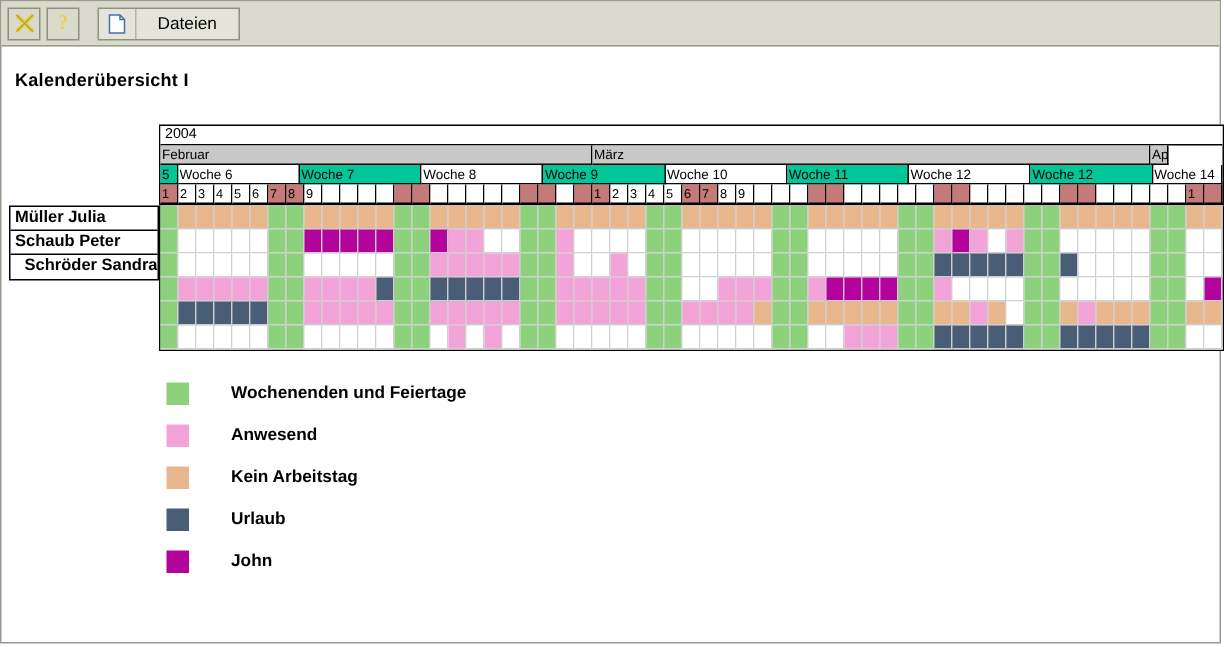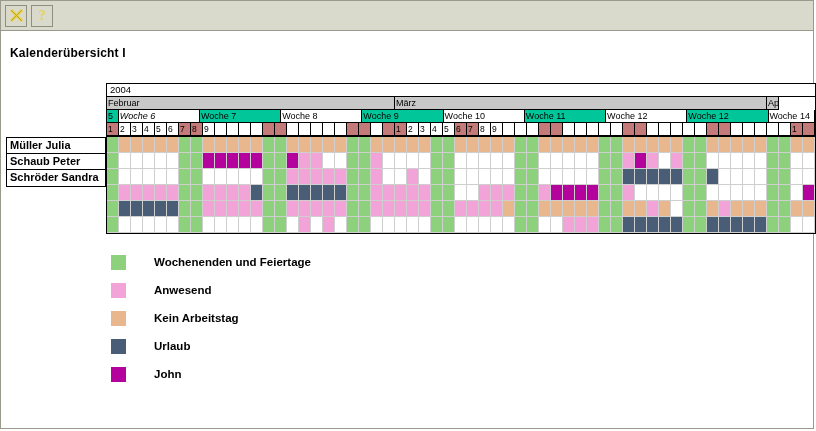--- a/index.html
+++ b/index.html
@@ -70,21 +70,21 @@
   
   .namecol{
     position:absolute;left:5px;top:136px;width:100px;
     border:1px solid #000;box-sizing:border-box;background:#fff;
   }
   .namecell{
     height:16px;line-height:15px;font-size:11px;font-weight:bold;
     padding-left:3px;border-bottom:1px solid #000;box-sizing:border-box;
     white-space:nowrap;overflow:hidden;
   }
-  .namecell:last-child{border-bottom:none;}
+  .namecell:last-child{border-bottom:none;text-align:right;}
   .gridbody{
     position:absolute;left:105px;top:136px;
     border:1px solid #000;border-top:none;box-sizing:border-box;background:#fff;
   }
   .brow{display:flex;height:16px;box-sizing:border-box;}
   .bcell{
     box-sizing:border-box;
     border-right:1px solid #cfcfcf;border-bottom:1px solid #cfcfcf;
   }
   
@@ -102,34 +102,43 @@
     <div class="tbtn">
       <svg width="15" height="15" viewBox="0 0 15 15">
         <path d="M2 2 L13 13 M13 2 L2 13" stroke="#e8d24a" stroke-width="3" fill="none"></path>
         <path d="M2 2 L13 13 M13 2 L2 13" stroke="#b9a32e" stroke-width="1" fill="none"></path>
       </svg>
     </div>
     <div class="tbtn">
       <span style="font:bold 14px 'Liberation Serif',serif;color:#e8d24a;">?</span>
     </div>
     <div class="tsep"></div>
+    <div class="filegroup">
+      <span class="fileicon">
+        <svg width="12" height="14" viewBox="0 0 12 14">
+          <path d="M1 1 H8 L11 4 V13 H1 Z" fill="#fbfdff" stroke="#4a6fa5" stroke-width="1"></path>
+          <path d="M8 1 V4 H11" fill="none" stroke="#4a6fa5" stroke-width="1"></path>
+        </svg>
+      </span>
+      <span class="filelabel">Dateien</span>
+    </div>
   </div>
 
   <div class="page-title">Kalenderübersicht I</div>
 
   <div class="cal" style="width: 708px;">
     <div class="hdr-year" style="width: 708px;">2004</div>
     <div class="hdr-row" id="month-row">
         <div class="cell month" style="width: 288px; background: rgb(200, 200, 200);">Februar</div>
         <div class="cell month" style="width: 372px; background: rgb(200, 200, 200);">März</div>
         <div class="cell month" style="width: 12px; background: rgb(200, 200, 200);">Ap</div>
       </div>
     <div class="hdr-row" id="week-row">
         <div class="cell week" style="width: 12px; background: rgb(0, 198, 154);">5</div>
-        <div class="cell week off" style="width: 84px; font-style: italic;">Woche 6</div>
+        <div class="cell week off" style="width: 84px;">Woche 6</div>
         <div class="cell week" style="width: 84px; background: rgb(0, 198, 154);">Woche 7</div>
         <div class="cell week off" style="width: 84px;">Woche 8</div>
         <div class="cell week" style="width: 84px; background: rgb(0, 198, 154);">Woche 9</div>
         <div class="cell week off" style="width: 84px;">Woche 10</div>
         <div class="cell week" style="width: 84px; background: rgb(0, 198, 154);">Woche 11</div>
         <div class="cell week off" style="width: 84px;">Woche 12</div>
         <div class="cell week" style="width: 84px; background: rgb(0, 198, 154);">Woche 12</div>
         <div class="cell week off" style="width: 48px;">Woche 14</div>
       </div>
     <div class="hdr-row" id="day-row">

